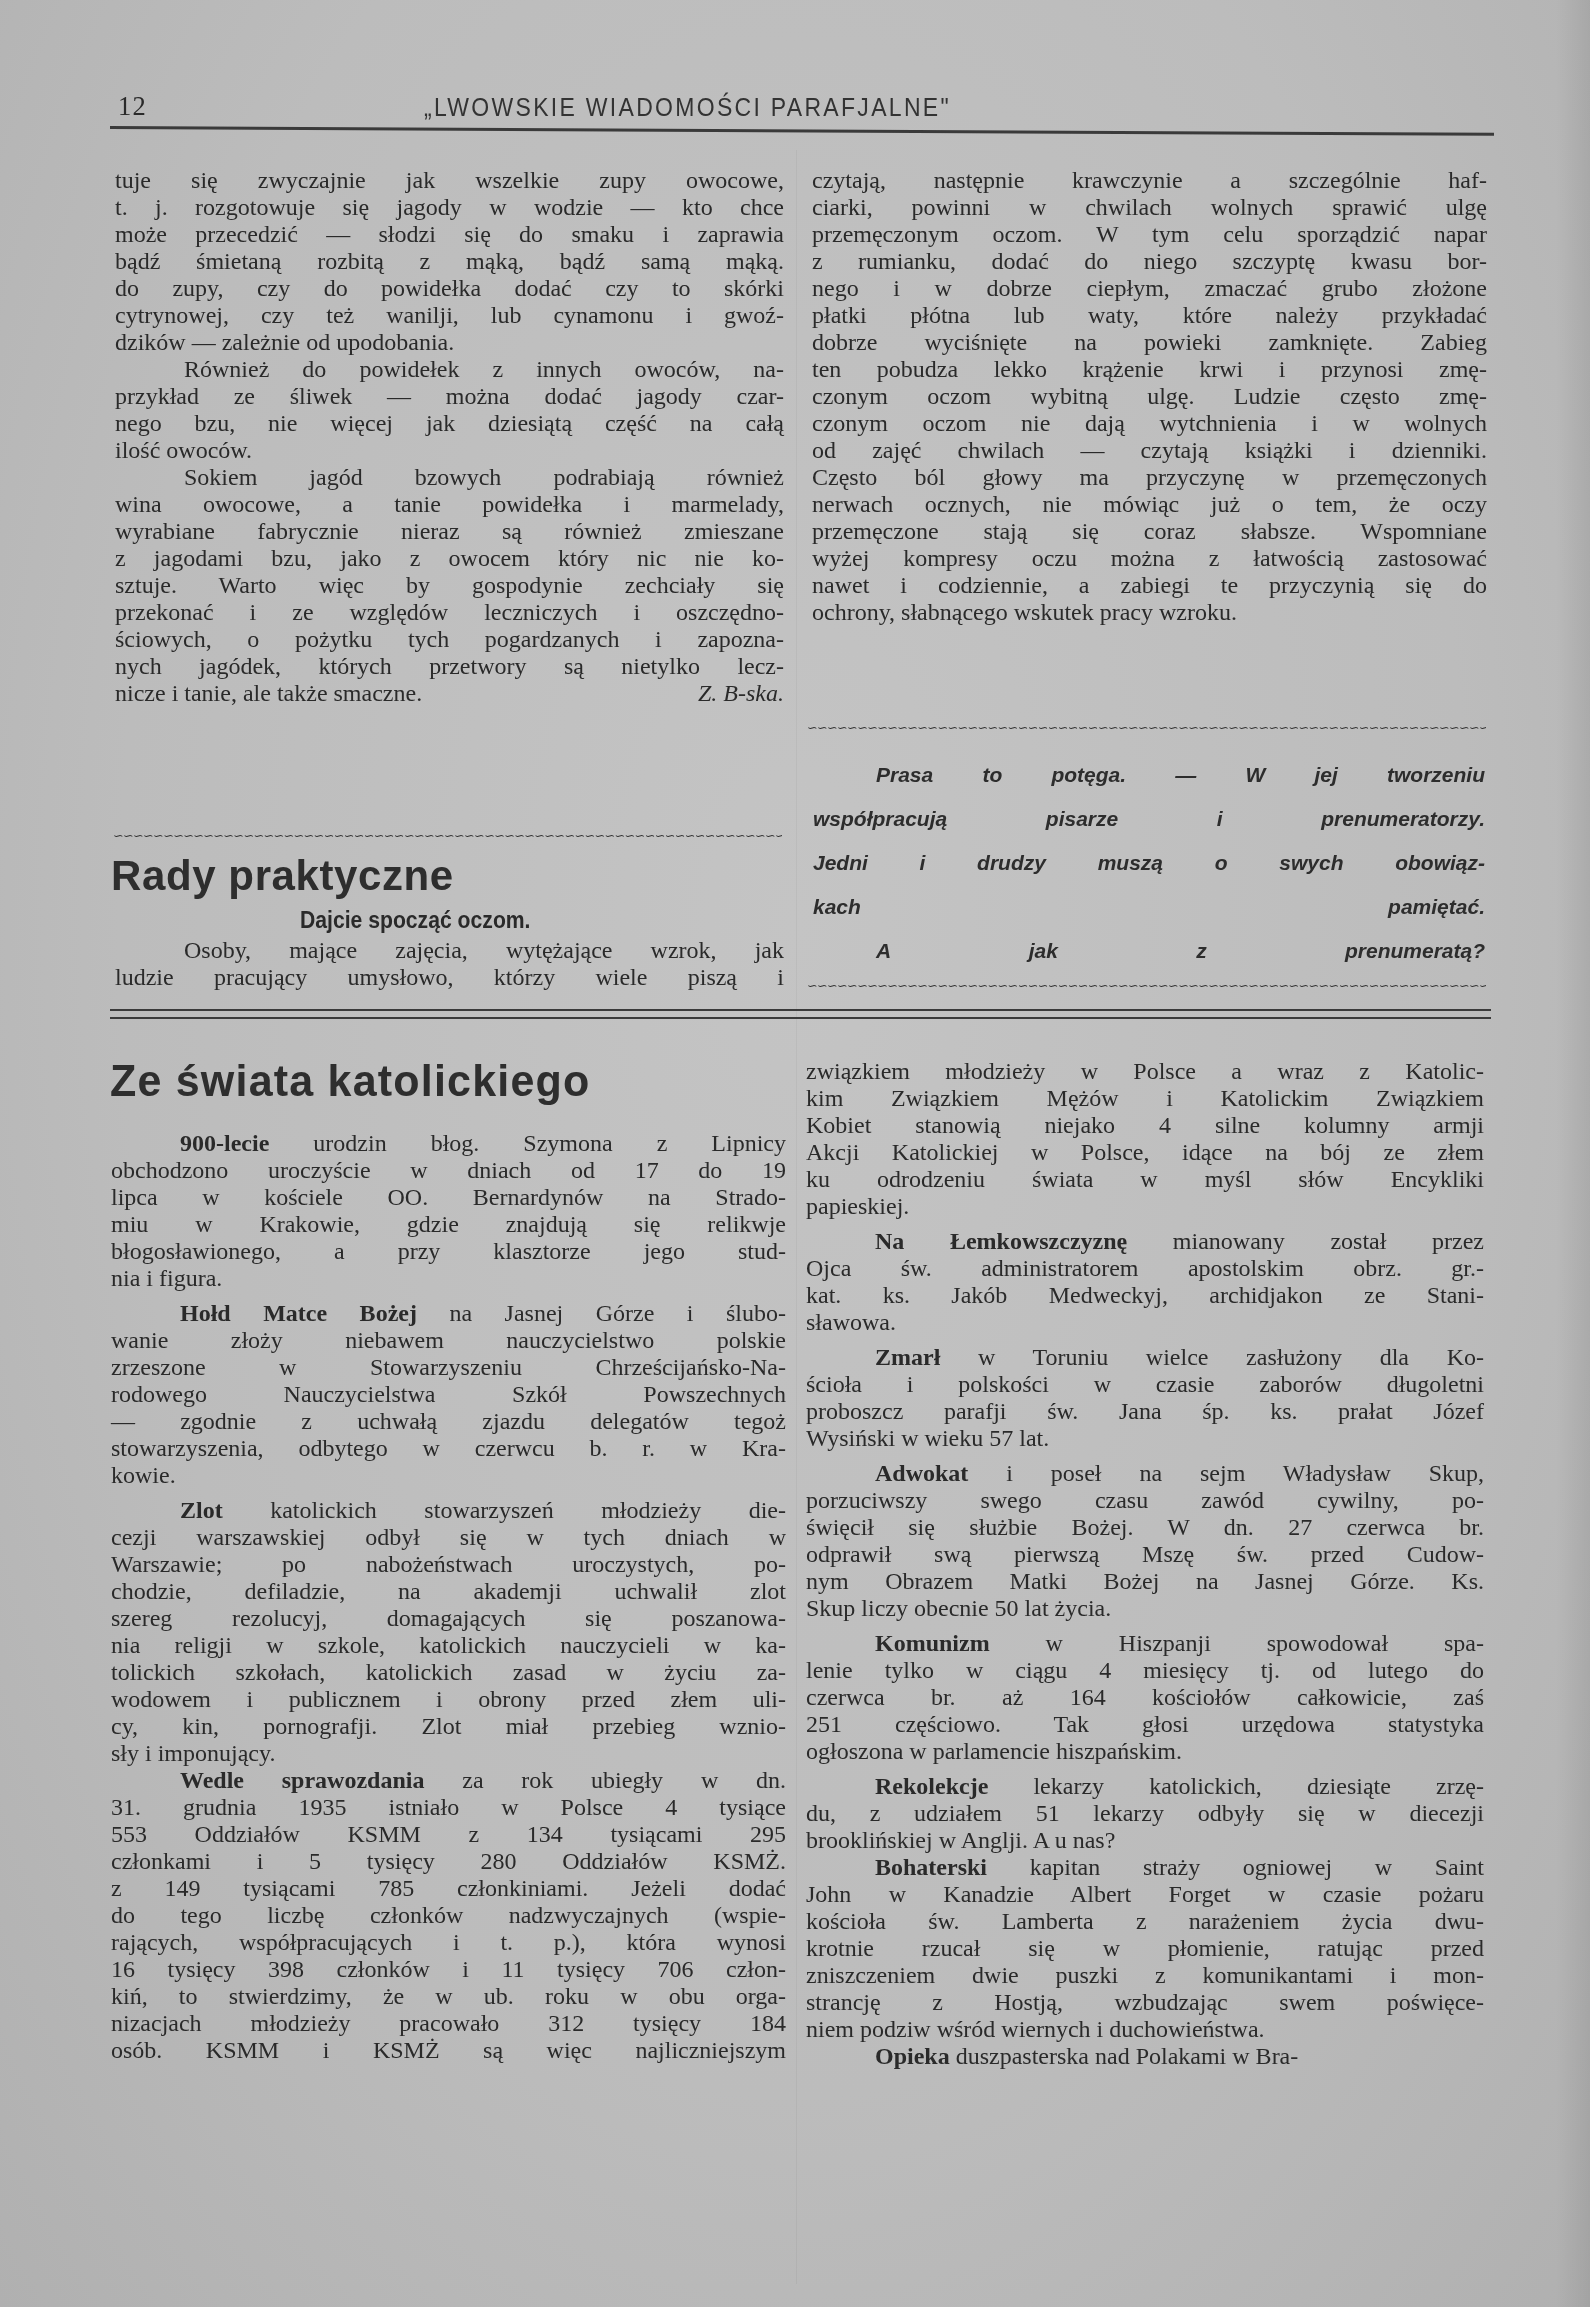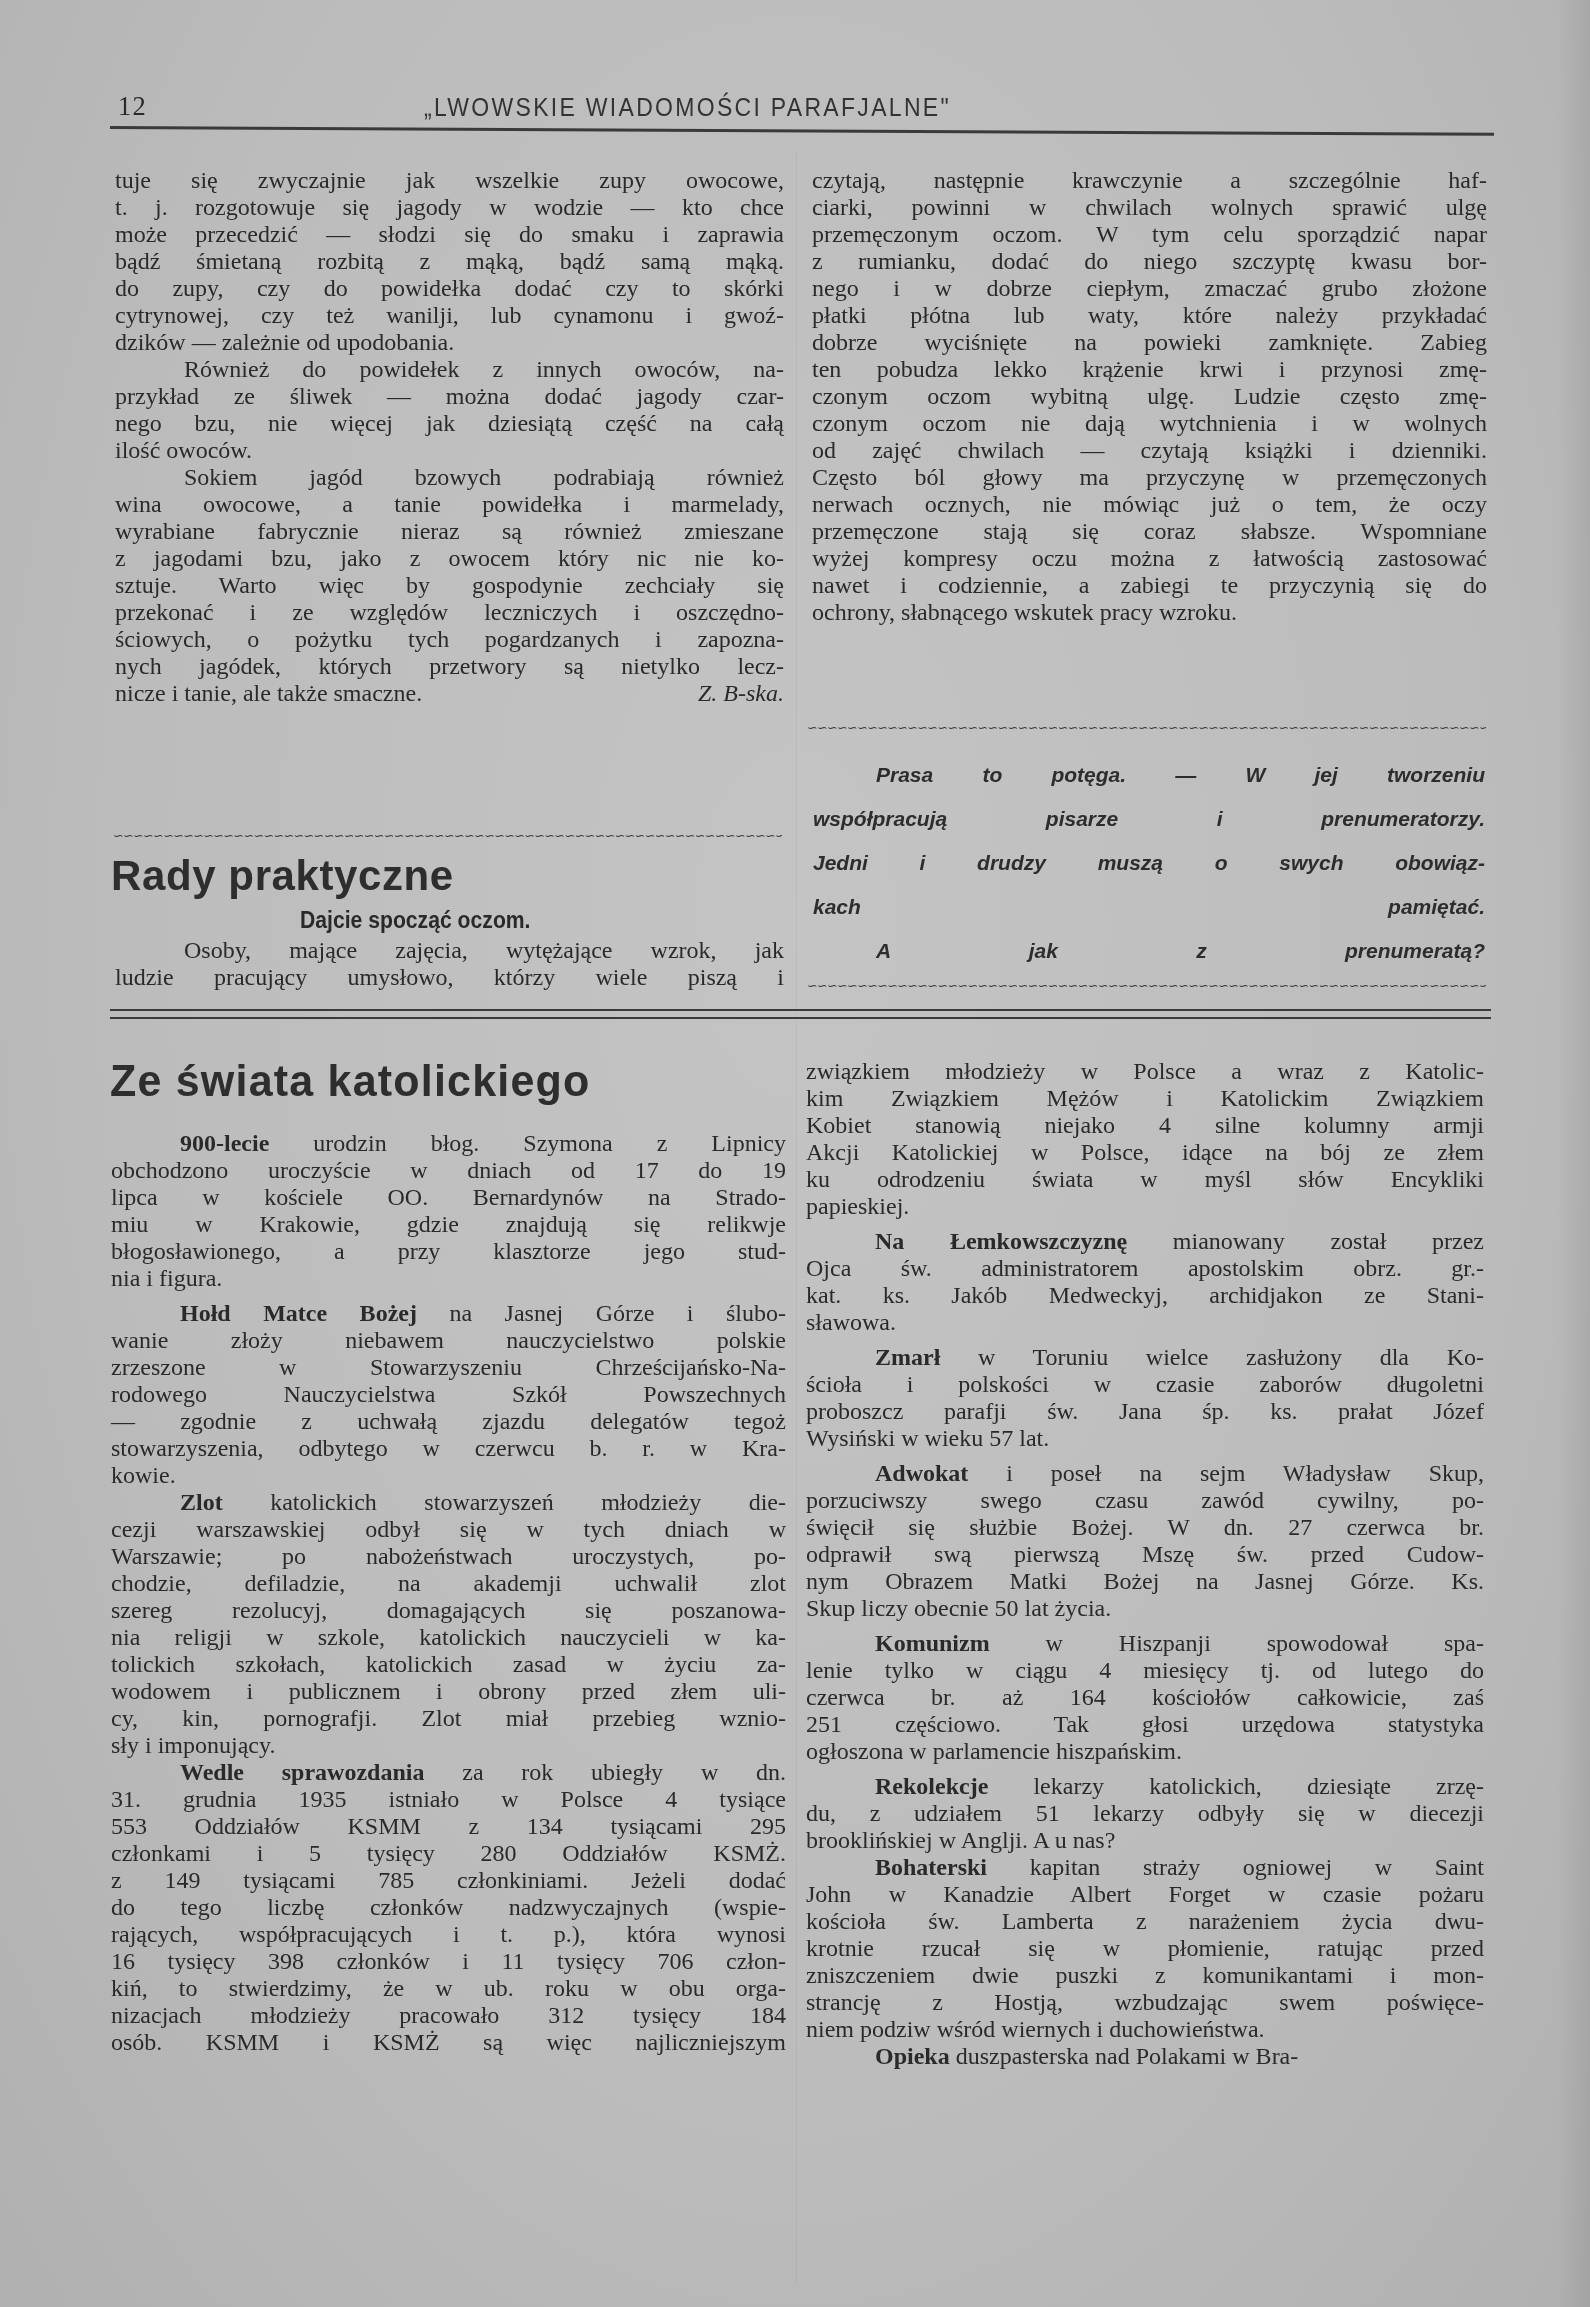--- a/index.html
+++ b/index.html
@@ -170,21 +170,21 @@
       </div>
       <div style="margin-top: 8px;">
         <span class="line" style="padding-left: 69px;"><b>Hołd Matce Bożej</b><span> na Jasnej Górze i ślubo-</span></span>
         <span class="line">wanie złoży niebawem nauczycielstwo polskie</span>
         <span class="line">zrzeszone w Stowarzyszeniu Chrześcijańsko-Na-</span>
         <span class="line">rodowego Nauczycielstwa Szkół Powszechnych</span>
         <span class="line">— zgodnie z uchwałą zjazdu delegatów tegoż</span>
         <span class="line">stowarzyszenia, odbytego w czerwcu b. r. w Kra-</span>
         <span class="line last">kowie.</span>
       </div>
-      <div style="">
+      <div style="margin-top: 8px;">
         <span class="line" style="padding-left: 69px;"><b>Zlot</b><span> katolickich stowarzyszeń młodzieży die-</span></span>
         <span class="line">cezji warszawskiej odbył się w tych dniach w</span>
         <span class="line">Warszawie; po nabożeństwach uroczystych, po-</span>
         <span class="line">chodzie, defiladzie, na akademji uchwalił zlot</span>
         <span class="line">szereg rezolucyj, domagających się poszanowa-</span>
         <span class="line">nia religji w szkole, katolickich nauczycieli w ka-</span>
         <span class="line">tolickich szkołach, katolickich zasad w życiu za-</span>
         <span class="line">wodowem i publicznem i obrony przed złem uli-</span>
         <span class="line">cy, kin, pornografji. Zlot miał przebieg wznio-</span>
         <span class="line last">sły i imponujący.</span>

